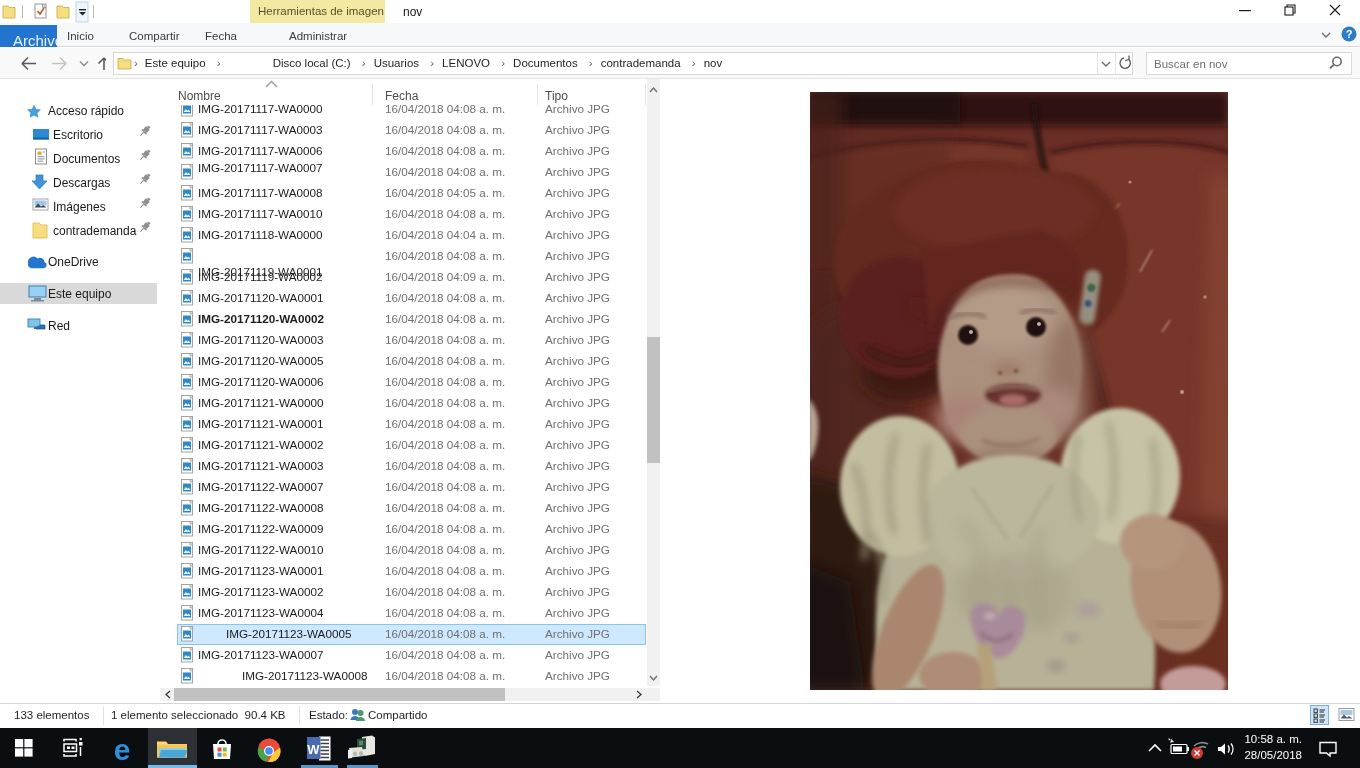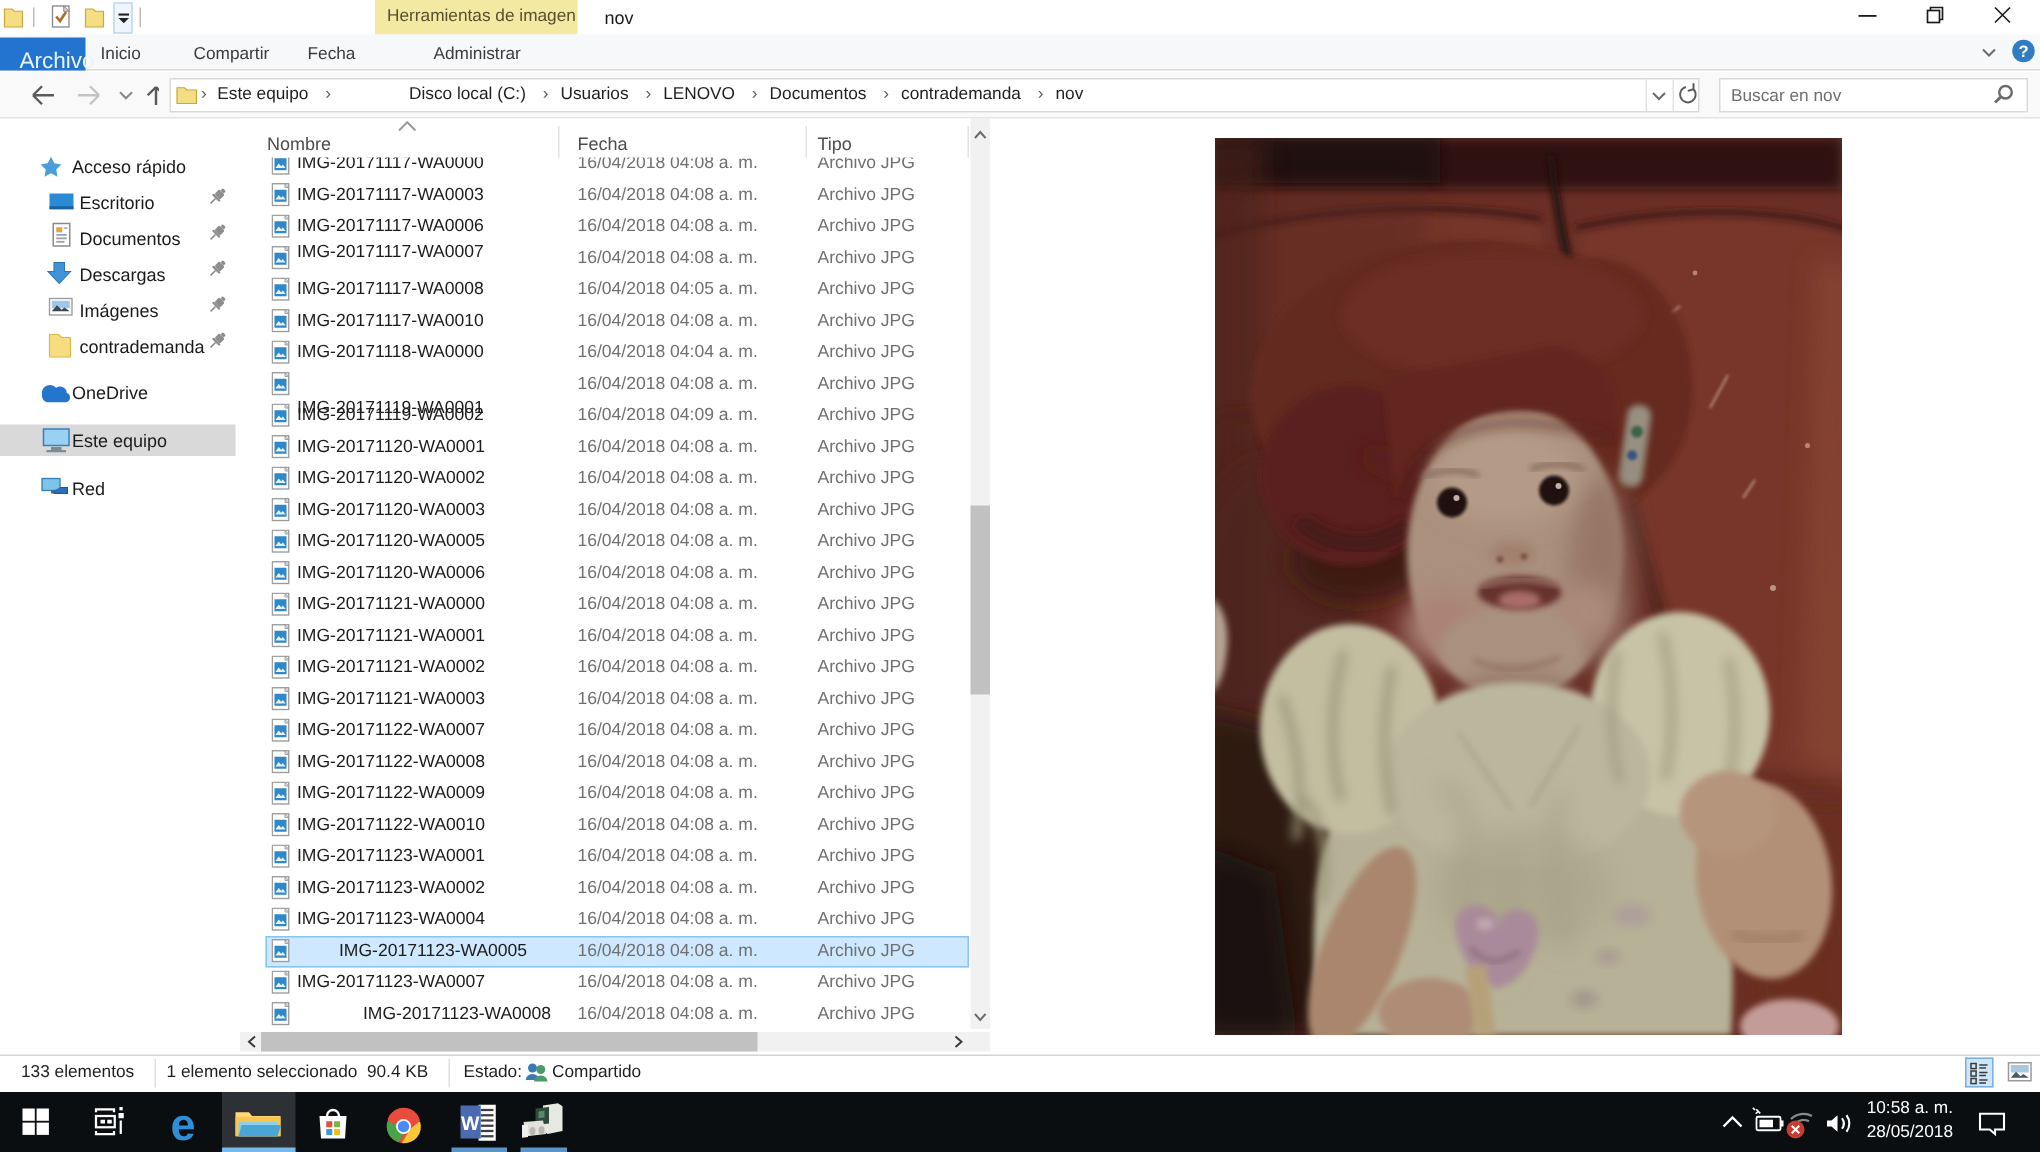--- a/index.html
+++ b/index.html
@@ -255,21 +255,21 @@
 </svg>
 <div class="txt" style="left:198px;top:291px;font-size:11.7px;color:#1c1c1c;">IMG-20171120-WA0001</div>
 <div class="txt" style="left:385px;top:291px;font-size:11.7px;color:#707070;">16/04/2018 04:08 a. m.</div>
 <div class="txt" style="left:545px;top:291px;font-size:11.7px;color:#707070;">Archivo JPG</div>
 <svg class="abs" style="left:181px;top:311px;" width="13" height="16">
   <rect x="0.5" y="0.5" width="11" height="14.5" fill="#ffffff" stroke="#9a9a9a" stroke-width="0.9"></rect>
   <path d="M9 0.5 L11.5 3 L9 3 Z" fill="#e0e0e0" stroke="#9a9a9a" stroke-width="0.6"></path>
   <rect x="2" y="4.5" width="8" height="8" fill="#2f88c8"></rect>
   <path d="M2.6 11 L4.8 8 L6.4 9.8 L7.6 8.6 L9.4 11 Z" fill="#e8f2fa"></path>
 </svg>
-<div class="txt" style="left:198px;top:312px;font-size:11.7px;color:#1c1c1c;">IMG-20171120-WA0002</div>
+<div class="txt" style="left:198px;top:312px;font-size:11.7px;color:#1c1c1c;font-weight:bold;">IMG-20171120-WA0002</div>
 <div class="txt" style="left:385px;top:312px;font-size:11.7px;color:#707070;">16/04/2018 04:08 a. m.</div>
 <div class="txt" style="left:545px;top:312px;font-size:11.7px;color:#707070;">Archivo JPG</div>
 <svg class="abs" style="left:181px;top:332px;" width="13" height="16">
   <rect x="0.5" y="0.5" width="11" height="14.5" fill="#ffffff" stroke="#9a9a9a" stroke-width="0.9"></rect>
   <path d="M9 0.5 L11.5 3 L9 3 Z" fill="#e0e0e0" stroke="#9a9a9a" stroke-width="0.6"></path>
   <rect x="2" y="4.5" width="8" height="8" fill="#2f88c8"></rect>
   <path d="M2.6 11 L4.8 8 L6.4 9.8 L7.6 8.6 L9.4 11 Z" fill="#e8f2fa"></path>
 </svg>
 <div class="txt" style="left:198px;top:333px;font-size:11.7px;color:#1c1c1c;">IMG-20171120-WA0003</div>
 <div class="txt" style="left:385px;top:333px;font-size:11.7px;color:#707070;">16/04/2018 04:08 a. m.</div>

